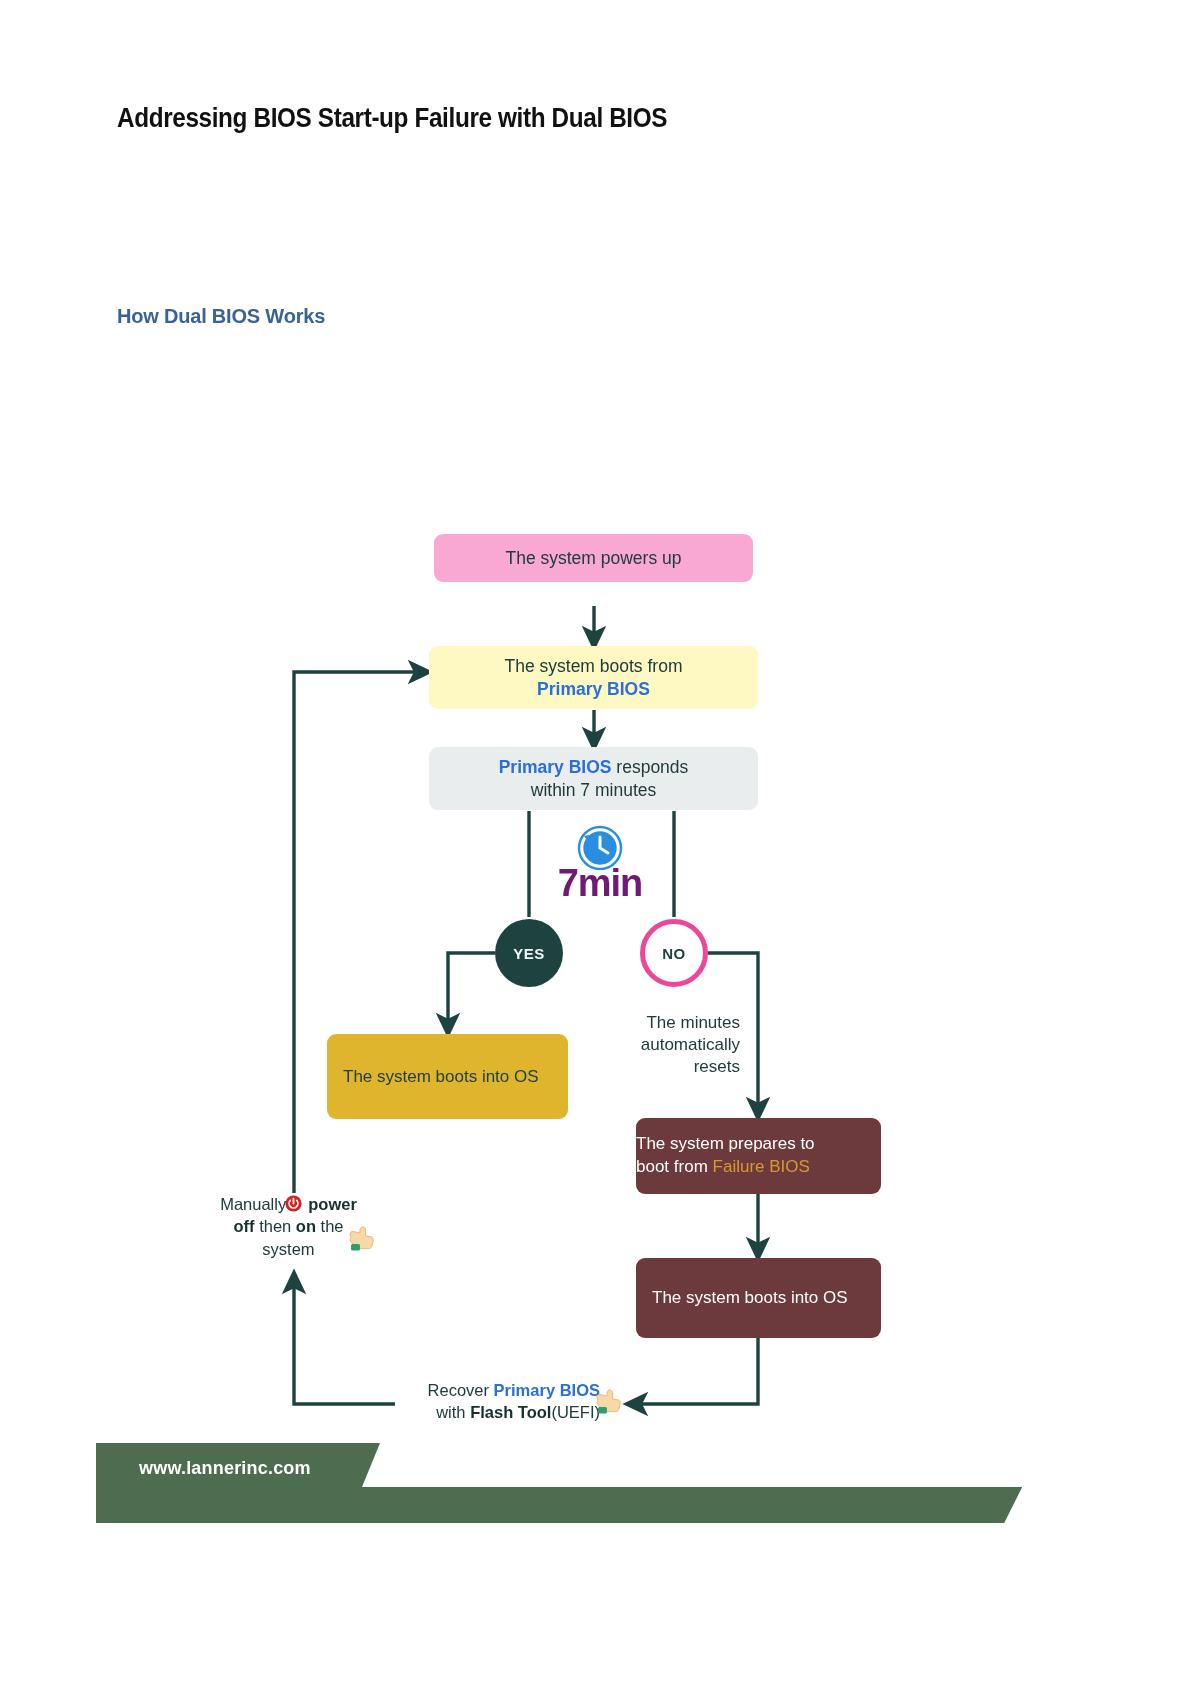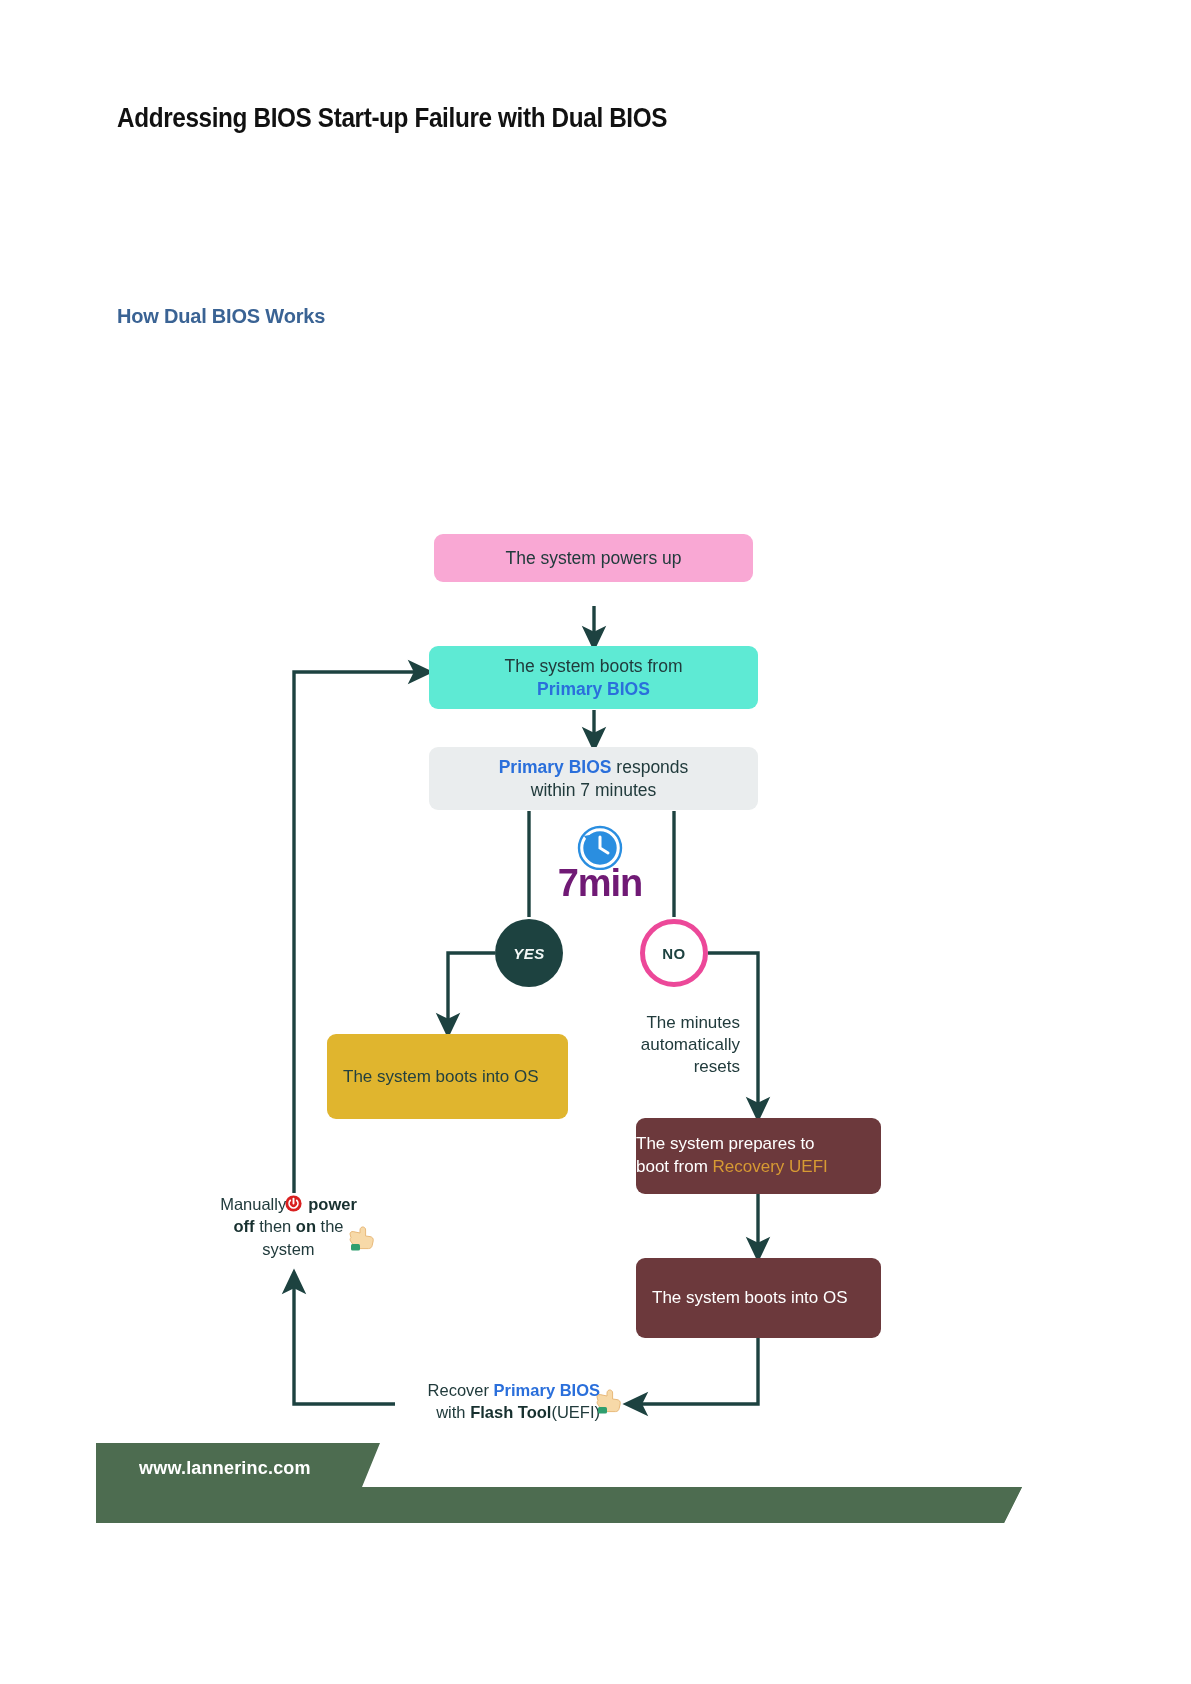--- a/index.html
+++ b/index.html
@@ -32,21 +32,21 @@
     display:flex;align-items:center;justify-content:center;
     text-align:center;line-height:1.28;
     font-size:17.5px;color:#213b3c;
     padding:6px 14px;
   }
   .node .ln{display:block;}
   .accent-blue{color:#2a6fdb;font-weight:bold;}
   .accent-gold{color:#d79a33;}
 
   #node-power-up{left:434px;top:534px;width:319px;height:48px;background:#f9a8d4;}
-  #node-boot-primary{left:429px;top:646px;width:329px;height:63px;background:#5eead4;}
+  #node-boot-primary{left:429px;top:646px;width:329px;height:63px;background:#fef9c3;}
   #node-primary-responds{left:429px;top:747px;width:329px;height:63px;background:#eaedee;}
 
   #node-boots-os-yes{
     left:327px;top:1034px;width:241px;height:85px;background:#e0b52e;
     justify-content:flex-start;text-align:left;padding-left:16px;
     font-size:17px;color:#23403f;border-radius:9px;
   }
   #node-prepare-recovery{
     left:636px;top:1118px;width:245px;height:76px;background:#6c393c;
     color:#ffffff;justify-content:flex-start;text-align:left;
@@ -57,21 +57,21 @@
     color:#ffffff;justify-content:flex-start;text-align:left;
     padding-left:16px;font-size:17px;
   }
 
   
   .circle{
     position:absolute;border-radius:50%;
     display:flex;align-items:center;justify-content:center;
     font-size:15px;font-weight:bold;letter-spacing:0.5px;
   }
-  #circle-yes{left:495px;top:919px;width:68px;height:68px;background:#1d4240;color:#f2f7f6;font-style:italic;}
+  #circle-yes{left:495px;top:919px;width:68px;height:68px;background:#1d4240;color:#f2f7f6;}
   #circle-no{left:640px;top:919px;width:68px;height:68px;
              background:#ffffff;border:5px solid #ec4899;color:#1d4240;box-sizing:border-box;}
 
   
   .freetext{position:absolute;font-size:17px;color:#213b3c;line-height:1.3;}
   #text-auto-reset{left:600px;top:1012px;width:140px;text-align:right;}
   #text-manual-power{left:196px;top:1193px;width:185px;text-align:center;font-size:16.5px;line-height:1.35;}
   #text-recover-primary{left:395px;top:1379px;width:205px;text-align:right;font-size:16.5px;line-height:1.35;}
   .bold-dark{font-weight:bold;color:#17302f;text-align:right;}
 
@@ -181,21 +181,21 @@
 
   <div class="freetext" id="text-auto-reset">
     <span class="ln">The minutes</span>
     <span class="ln">automatically</span>
     <span class="ln">resets</span>
   </div>
 
   <div class="node" id="node-prepare-recovery">
     <div>
       <span class="ln">The system prepares to</span>
-      <span class="ln"><span>boot from </span><span class="accent-gold">Recovery UEFI</span></span>
+      <span class="ln"><span>boot from </span><span class="accent-gold">Failure BIOS</span></span>
     </div>
   </div>
 
   <div class="node" id="node-boots-os-recovery">
     <span>The system boots into OS</span>
   </div>
 
   <div class="freetext" id="text-manual-power">
     <span>Manually</span><span style="display:inline-block;width:22px;"></span><span class="bold-dark">power</span><br>
     <span class="bold-dark">off</span>

